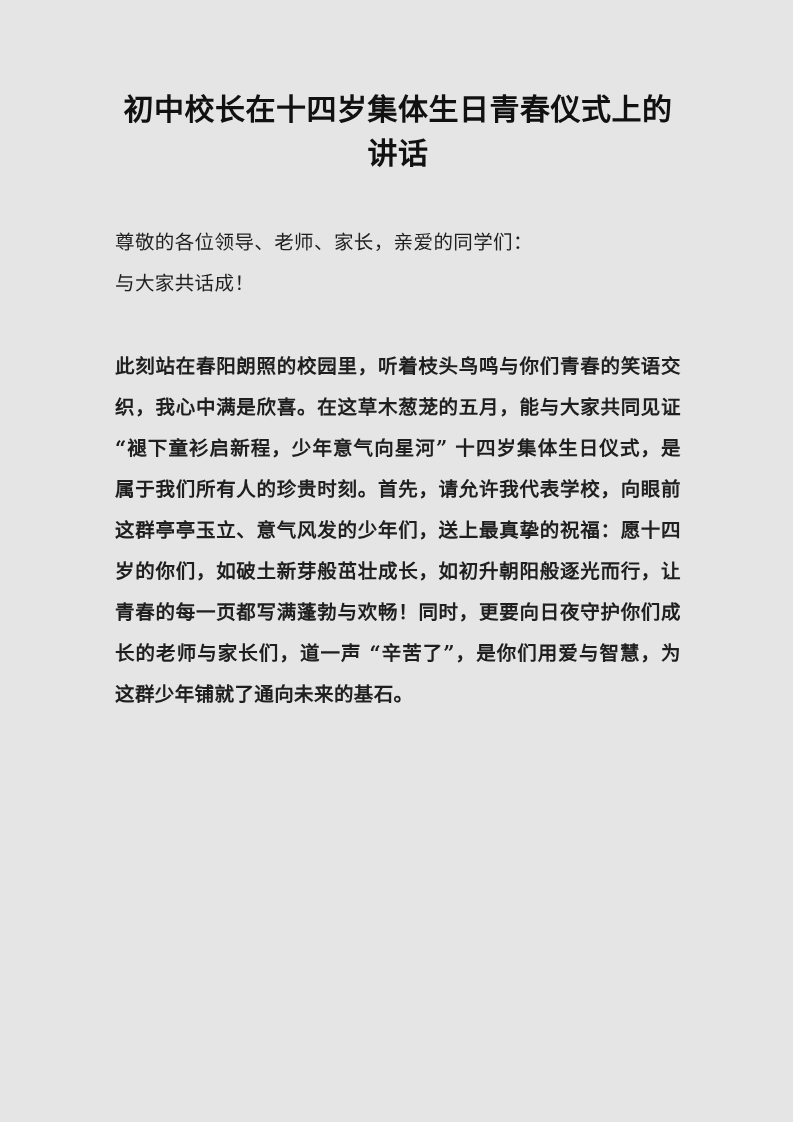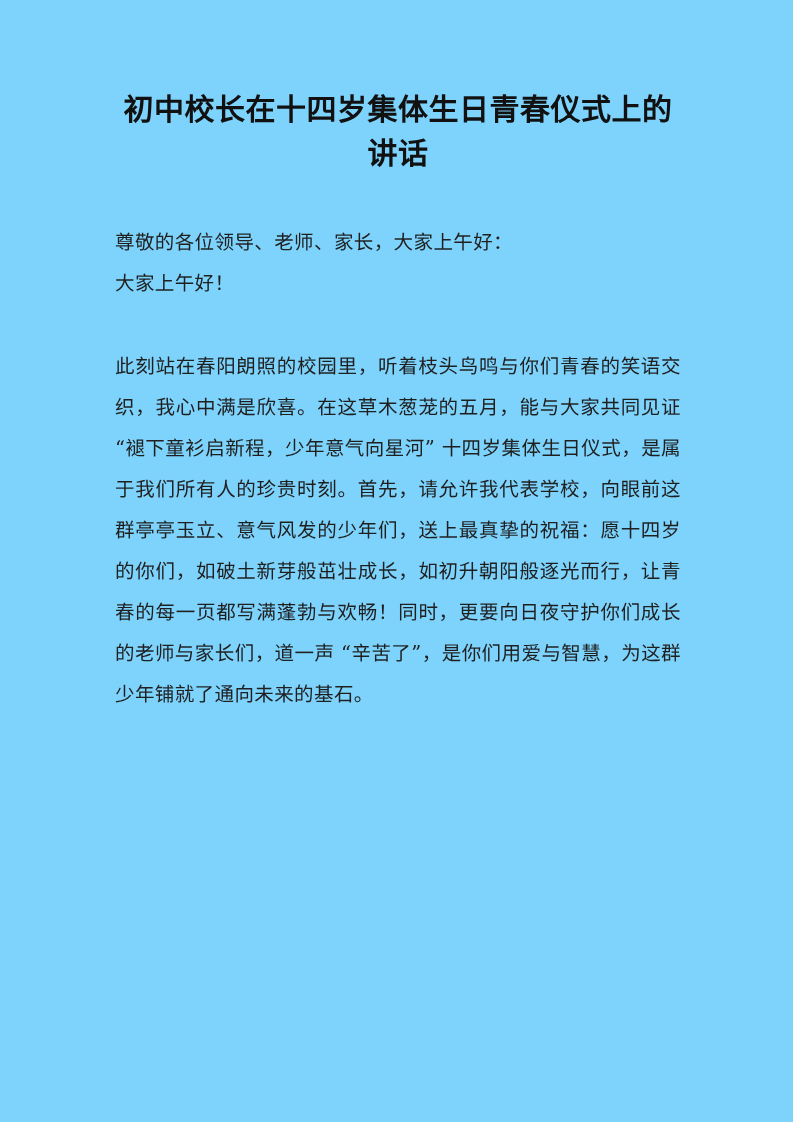--- a/index.html
+++ b/index.html
@@ -13,21 +13,21 @@
     background: #ffffff;
     font-family: "DejaVu Serif", "Liberation Serif", serif;
     color: #1c1c1c;
     overflow: hidden;
   }
 
   .page {
     position: relative;
     width: 793px;
     height: 1122px;
-    background: #7dd3fc;
+    background: #e5e5e5;
     box-sizing: border-box;
     padding: 0;
   }
 
   .doc-body {
     position: absolute;
     left: 115px;
     top: 88px;
     width: 566px;
   }
@@ -52,20 +52,21 @@
     line-height: 41px;
     text-align: justify;
     text-justify: inter-ideograph;
     letter-spacing: 0.4px;
     color: #1f1f1f;
     margin: 0;
   }
 
   .para + .para {
     margin-top: 42px;
+    font-weight: bold;
   }
 
   .para-indent-none {
     text-indent: 0;
   }
 
   
   .doc-body .para,
   .doc-body .doc-title {
     -webkit-font-smoothing: antialiased;
@@ -73,22 +74,22 @@
 </style>
 </head>
 <body>
 
 <div class="page">
   <div class="doc-body">
 
     <h1 class="doc-title">初中校长在十四岁集体生日青春仪式上的讲话</h1>
 
     <div class="salutation-block">
-      <p class="para para-indent-none">尊敬的各位领导、老师、家长，大家上午好：</p>
+      <p class="para para-indent-none">尊敬的各位领导、老师、家长，亲爱的同学们：</p>
     </div>
 
-    <p class="para para-indent-none">大家上午好！</p>
+    <p class="para para-indent-none">与大家共话成！</p>
 
     <p class="para para-indent-none">此刻站在春阳朗照的校园里，听着枝头鸟鸣与你们青春的笑语交织，我心中满是欣喜。在这草木葱茏的五月，能与大家共同见证“褪下童衫启新程，少年意气向星河” 十四岁集体生日仪式，是属于我们所有人的珍贵时刻。首先，请允许我代表学校，向眼前这群亭亭玉立、意气风发的少年们，送上最真挚的祝福：愿十四岁的你们，如破土新芽般茁壮成长，如初升朝阳般逐光而行，让青春的每一页都写满蓬勃与欢畅！同时，更要向日夜守护你们成长的老师与家长们，道一声 “辛苦了”，是你们用爱与智慧，为这群少年铺就了通向未来的基石。</p>
 
 
   </div>
 </div>
 
 </body></html>

